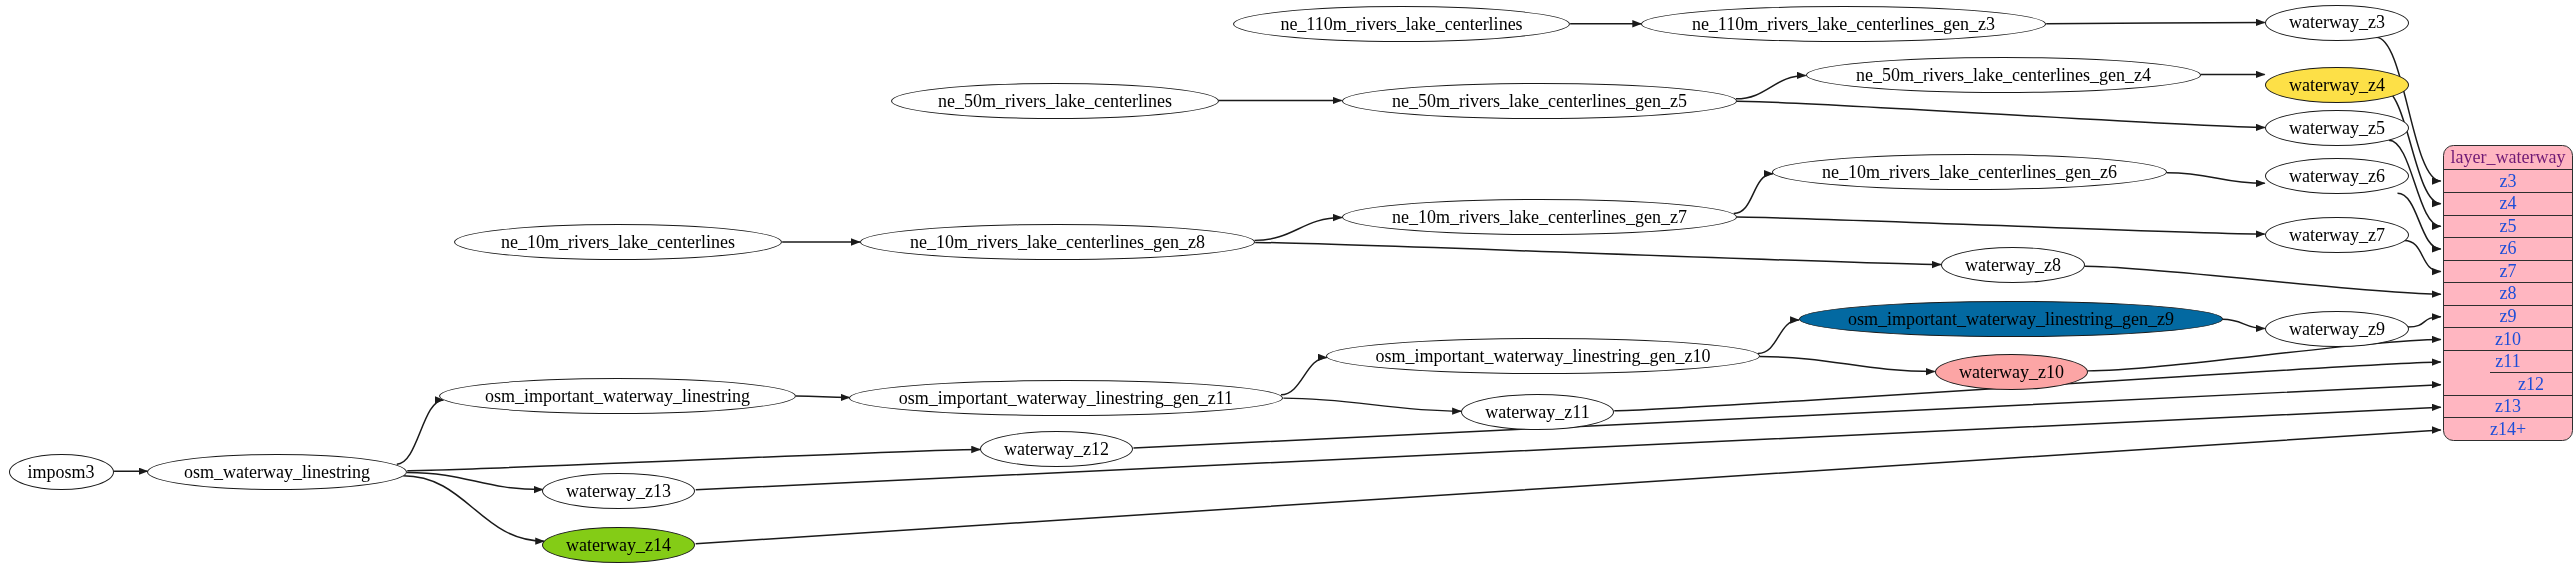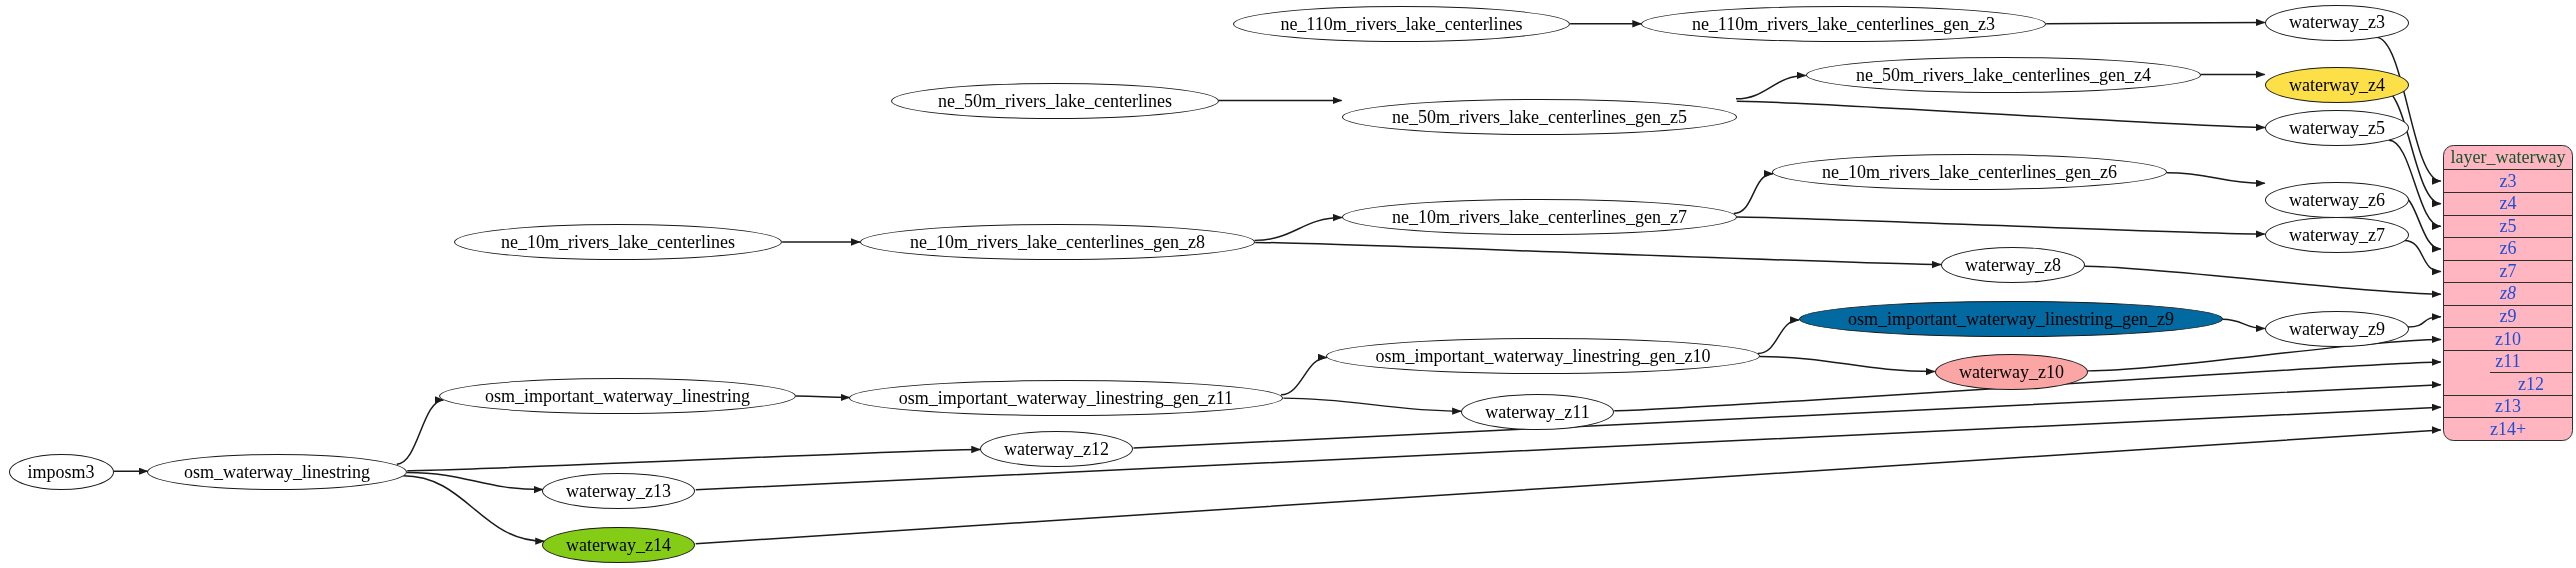--- a/index.html
+++ b/index.html
@@ -26,21 +26,21 @@
     position:absolute;
     border:1.5px solid #2e2e2e;
     border-radius:10.4px;
     overflow:hidden;
     box-sizing:border-box;
     z-index:2;
     display:flex;flex-direction:column;
   }
   .record-header{
     display:flex;align-items:center;justify-content:center;
-    font-size:18px;color:#14532d;
+    font-size:18px;color:#701a75;
   }
   .record-row{
     display:flex;align-items:center;justify-content:center;
     font-size:18px;color:#1d4ed8;
     border-top:1.5px solid #2e2e2e;
     flex:1 1 auto;
   }
 </style>
 </head>
 <body>
@@ -102,21 +102,21 @@
       </div>
       <div class="node" style="left: 1641px; top: 6px; width: 405px; height: 36px; background: rgb(255, 255, 255); border-color: rgb(26, 26, 26);">
         <span>ne_110m_rivers_lake_centerlines_gen_z3</span>
       </div>
       <div class="node" style="left: 2265px; top: 4.5px; width: 144px; height: 36px; background: rgb(255, 255, 255); border-color: rgb(26, 26, 26);">
         <span>waterway_z3</span>
       </div>
       <div class="node" style="left: 891px; top: 83px; width: 328px; height: 36px; background: rgb(255, 255, 255); border-color: rgb(26, 26, 26);">
         <span>ne_50m_rivers_lake_centerlines</span>
       </div>
-      <div class="node" style="left: 1342px; top: 83px; width: 395px; height: 36px; background: rgb(255, 255, 255); border-color: rgb(26, 26, 26); margin-top: 16px;">
+      <div class="node" style="left: 1342px; top: 83px; width: 395px; height: 36px; background: rgb(255, 255, 255); border-color: rgb(26, 26, 26);">
         <span>ne_50m_rivers_lake_centerlines_gen_z5</span>
       </div>
       <div class="node" style="left: 1806px; top: 57px; width: 395px; height: 36px; background: rgb(255, 255, 255); border-color: rgb(26, 26, 26);">
         <span>ne_50m_rivers_lake_centerlines_gen_z4</span>
       </div>
       <div class="node" style="left: 2265px; top: 67px; width: 144px; height: 36px; background: #fde047; border-color: rgb(26, 26, 26);">
         <span>waterway_z4</span>
       </div>
       <div class="node" style="left: 2265px; top: 110px; width: 144px; height: 36px; background: rgb(255, 255, 255); border-color: rgb(26, 26, 26);">
         <span>waterway_z5</span>
@@ -126,21 +126,21 @@
       </div>
       <div class="node" style="left: 860px; top: 224px; width: 395px; height: 36px; background: rgb(255, 255, 255); border-color: rgb(26, 26, 26);">
         <span>ne_10m_rivers_lake_centerlines_gen_z8</span>
       </div>
       <div class="node" style="left: 1342px; top: 199px; width: 395px; height: 36px; background: rgb(255, 255, 255); border-color: rgb(26, 26, 26);">
         <span>ne_10m_rivers_lake_centerlines_gen_z7</span>
       </div>
       <div class="node" style="left: 1772px; top: 154px; width: 395px; height: 36px; background: rgb(255, 255, 255); border-color: rgb(26, 26, 26);">
         <span>ne_10m_rivers_lake_centerlines_gen_z6</span>
       </div>
-      <div class="node" style="left: 2265px; top: 182px; width: 144px; height: 36px; background: rgb(255, 255, 255); border-color: rgb(26, 26, 26); text-align: right;">
+      <div class="node" style="left: 2265px; top: 158px; width: 144px; height: 36px; background: rgb(255, 255, 255); border-color: rgb(26, 26, 26); text-align: right;">
         <span>waterway_z6</span>
       </div>
       <div class="node" style="left: 2265px; top: 217px; width: 144px; height: 36px; background: rgb(255, 255, 255); border-color: rgb(26, 26, 26);">
         <span>waterway_z7</span>
       </div>
       <div class="node" style="left: 1941px; top: 247px; width: 144px; height: 36px; background: rgb(255, 255, 255); border-color: rgb(26, 26, 26);">
         <span>waterway_z8</span>
       </div>
       <div class="node" style="left: 439px; top: 378px; width: 357px; height: 36px; background: rgb(255, 255, 255); border-color: rgb(26, 26, 26);">
         <span>osm_important_waterway_linestring</span>
@@ -173,21 +173,21 @@
         <span>waterway_z14</span>
       </div>
     </div>
   <div id="record-box" class="record" style="left: 2443px; top: 145px; width: 130px; height: 296px; background: rgb(255, 182, 193); border-color: rgb(46, 46, 46);">
     <div class="record-header" style="height: 24.6px;">layer_waterway</div>
   <div class="record-row" style="height: 22.6px;">z3</div>
       <div class="record-row" style="height: 22.6px;">z4</div>
       <div class="record-row" style="height: 22.6px;">z5</div>
       <div class="record-row" style="height: 22.6px;">z6</div>
       <div class="record-row" style="height: 22.6px;">z7</div>
-      <div class="record-row" style="height: 22.6px; font-style: italic;">z8</div>
+      <div class="record-row" style="height: 22.6px;">z8</div>
       <div class="record-row" style="height: 22.6px;">z9</div>
       <div class="record-row" style="height: 22.6px;">z10</div>
       <div class="record-row" style="height: 22.6px;">z11</div>
       <div class="record-row" style="height: 22.6px; margin-left: 46px;">z12</div>
       <div class="record-row" style="height: 22.6px;">z13</div>
       <div class="record-row" style="height: 22.6px;">z14+</div>
     </div>
 </div>
 
 

